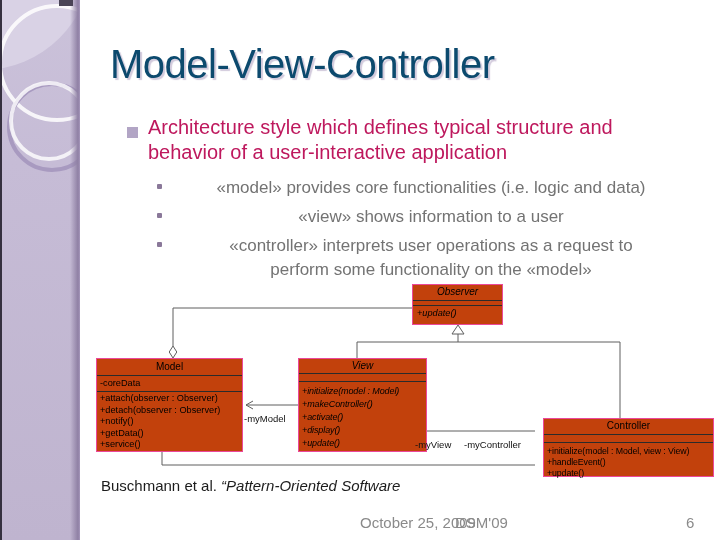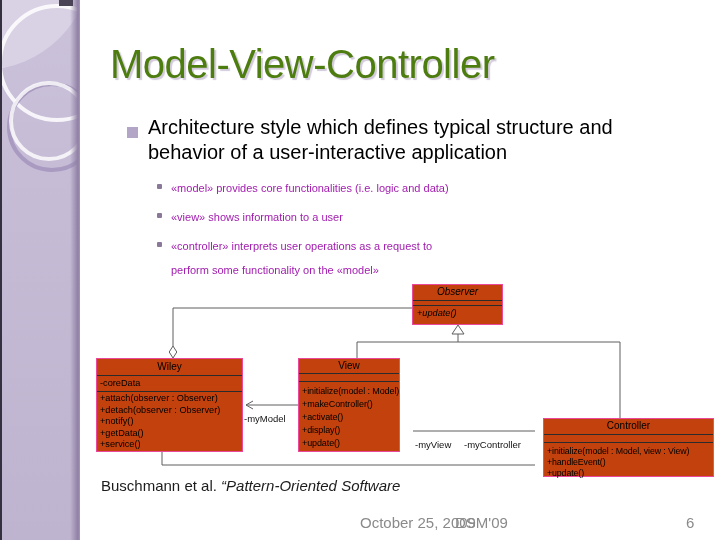--- a/index.html
+++ b/index.html
@@ -14,52 +14,52 @@
         background:linear-gradient(90deg,rgba(143,128,164,0) 0%,#8f80a4 80%,#a697bb 100%);}
   .band-top-light{position:absolute;left:-130px;top:-150px;width:220px;height:220px;
         border-radius:50%;background:#d9d2e5;}
   .circ{position:absolute;border-radius:50%;box-sizing:content-box;}
   .c1{left:-4px;top:4px;width:110px;height:110px;border:4px solid rgba(255,255,255,0.85);}
   .c2{left:5px;top:82px;width:82px;height:82px;border:4px solid #a89ac0;}
   .c3{left:7px;top:81px;width:72px;height:72px;border:4px solid rgba(255,255,255,0.8);}
   .band-notch{position:absolute;left:57px;top:0;width:14px;height:6px;background:#4a4456;}
 
   
-  .title{position:absolute;left:110px;top:42px;font-size:40px;color:#4d7c0f;
+  .title{position:absolute;left:110px;top:42px;font-size:40px;color:#0c4a6e;
          letter-spacing:-0.5px;text-shadow:2px 2px 1px rgba(205,196,216,0.9);}
 
   
   .pre{white-space:pre-line;}
   .b1-marker{position:absolute;left:127px;top:127px;width:11px;height:11px;background:#b2a5c5;}
   .b1-text{position:absolute;left:148px;top:115px;width:565px;font-size:20px;
-           line-height:25px;color:#000000;}
+           line-height:25px;color:#be185d;}
   .dot{position:absolute;left:157px;width:5px;height:5px;background:#8a7899;border-radius:1px;}
   .d1{top:184px}.d2{top:213px}.d3{top:242px}
-  .sub{position:absolute;left:171px;width:520px;font-size:11px;line-height:24px;color:#a21caf;}
+  .sub{position:absolute;left:171px;width:520px;font-size:17px;line-height:24px;color:#737373;text-align:center;}
   .s1{top:176px}.s2{top:205px}.s3{top:234px}
 
   
   .uml{position:absolute;background:#c2410c;border:1px solid #ec4899;box-sizing:border-box;
        color:#000;}
   .uml .t{text-align:center;border-bottom:1px solid #2b2b2b;font-size:10px;}
   .uml .a{border-bottom:1px solid #2b2b2b;box-sizing:border-box;font-size:9.2px;overflow:hidden;}
   .uml .o{overflow:hidden;}
   .uml .o div{white-space:nowrap;}
 
   #box-observer{left:412px;top:284px;width:91px;height:41px;}
   #box-observer .t{height:15px;line-height:14px;font-style:italic;}
   #box-observer .a{height:5px;}
   #box-observer .o{font-style:italic;padding:2px 0 0 4px;font-size:9.2px;line-height:11px;}
 
   #box-model{left:96px;top:358px;width:147px;height:94px;}
   #box-model .t{height:16px;line-height:15px;}
   #box-model .a{height:16px;padding:2px 0 0 3px;}
   #box-model .o{padding:1px 0 0 3px;font-size:9.2px;line-height:11.5px;}
 
-  #box-view{left:298px;top:358px;width:102px;height:94px;}
+  #box-view{left:298px;top:358px;width:129px;height:94px;font-style:italic;}
   #box-view .t{height:14px;line-height:13px;}
   #box-view .a{height:8px;}
   #box-view .o{padding:3px 0 0 3px;font-size:9px;line-height:13px;letter-spacing:-0.1px;}
 
   #box-controller{left:535px;top:418px;width:171px;height:59px;margin-left:8px;}
   #box-controller .t{height:15px;line-height:14px;}
   #box-controller .a{height:8px;}
   #box-controller .o{padding:3px 0 0 3px;font-size:8.8px;line-height:11px;letter-spacing:-0.1px;}
 
   .role{position:absolute;font-size:9.5px;color:#111;white-space:nowrap;margin-top:19px;}
@@ -125,21 +125,21 @@
 
   <div class="uml" id="box-observer">
     <div class="t">Observer</div>
     <div class="a"></div>
     <div class="o">
       <div>+update()</div>
     </div>
   </div>
 
   <div class="uml" id="box-model">
-    <div class="t">Wiley</div>
+    <div class="t">Model</div>
     <div class="a">-coreData</div>
     <div class="o">
       <div>+attach(observer : Observer)</div>
       <div>+detach(observer : Observer)</div>
       <div>+notify()</div>
       <div>+getData()</div>
       <div>+service()</div>
     </div>
   </div>
 

